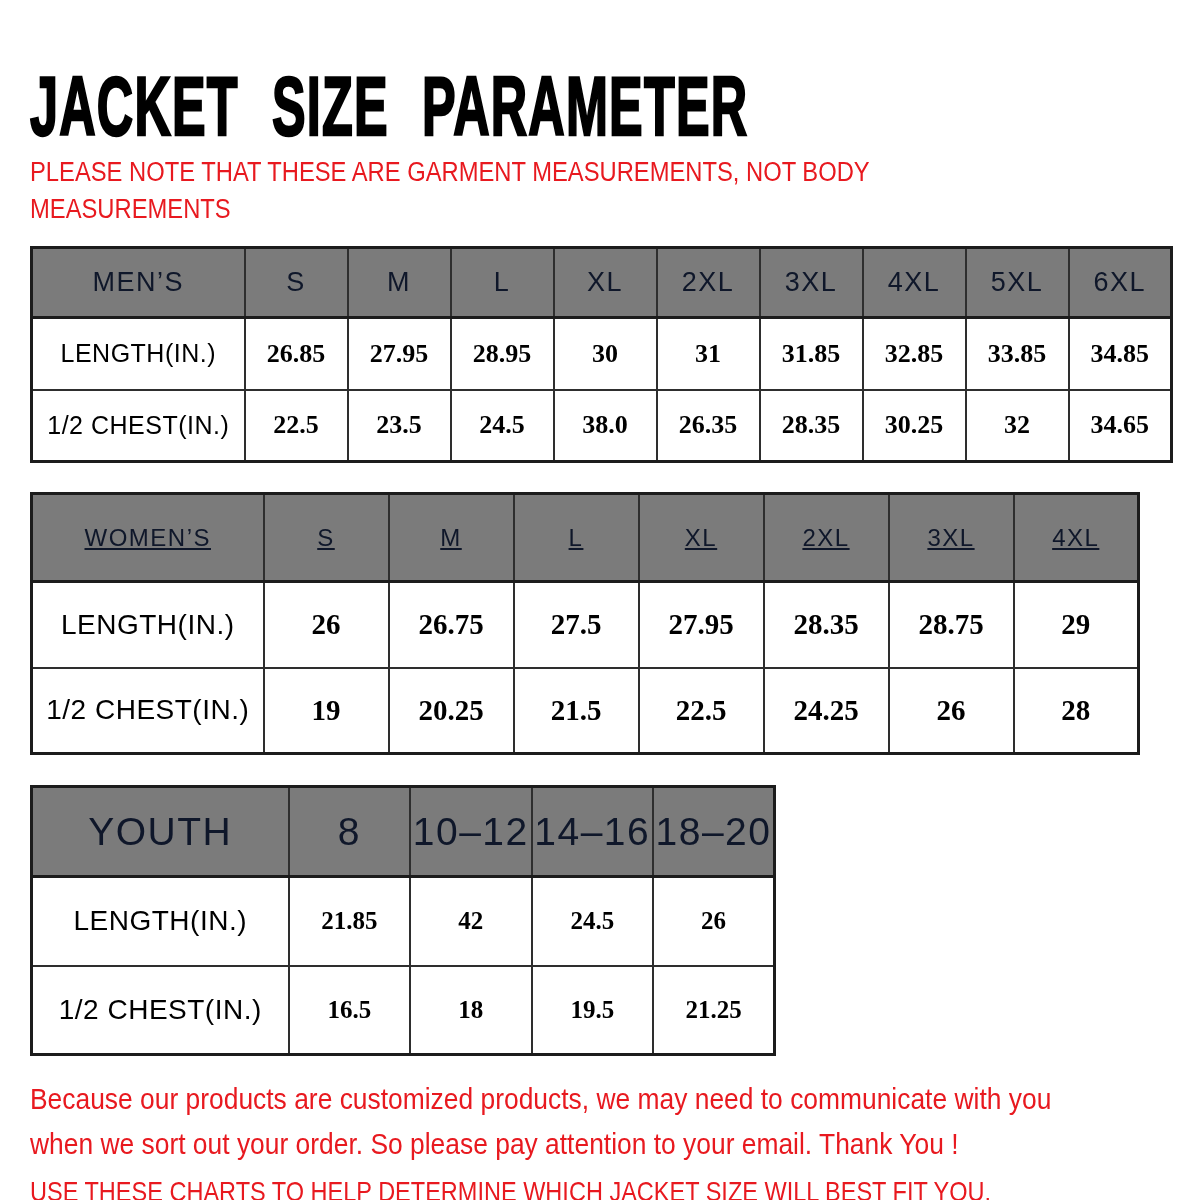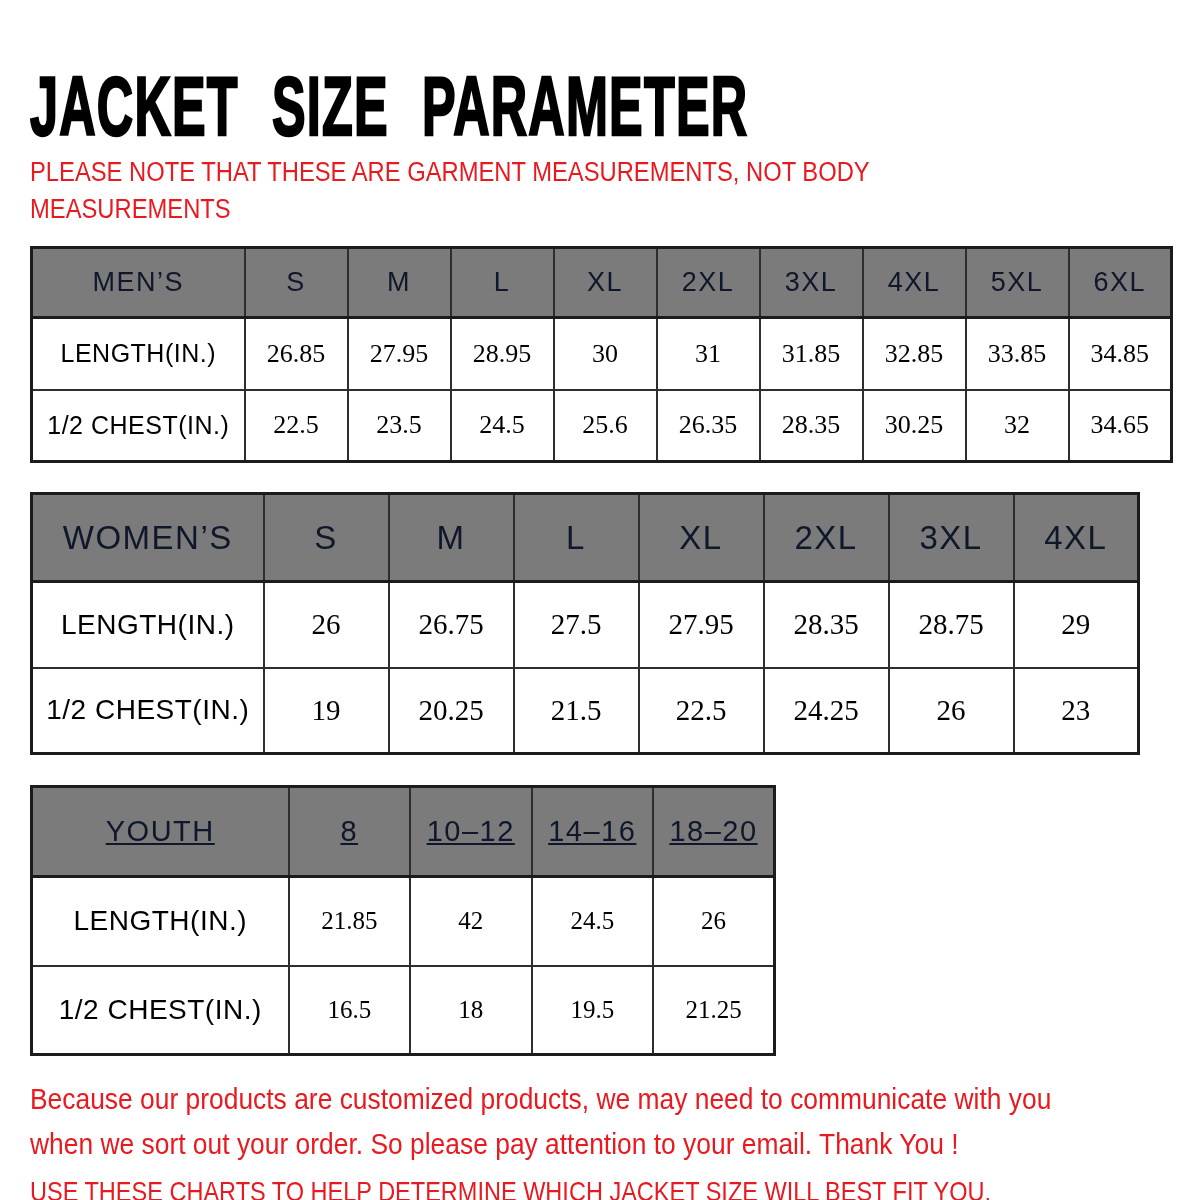--- a/index.html
+++ b/index.html
@@ -45,40 +45,41 @@
   }
   thead th{
     background:#7b7b7b;color:#0f172a;
     font-weight:400;letter-spacing:1.5px;
     border-bottom:3px solid #1c1c1c;
   }
   td.row-label{color:#000;letter-spacing:0.5px;}
   td.val{
     font-family:"Liberation Serif", serif;
     color:#000;
+    font-weight:bold;
   }
   
   .t-mens{width:1140px;}
   .t-mens thead tr{height:70px;}
   .t-mens tbody tr{height:72px;}
   .t-mens thead th{font-size:27px;}
   .t-mens td.row-label{font-size:25px;}
   .t-mens td.val{font-size:26px;}
   
   .t-womens{width:1107px;}
   .t-womens thead tr{height:88px;}
   .t-womens tbody tr{height:86px;}
-  .t-womens thead th{font-size:33px;}
+  .t-womens thead th{font-size:24px;text-decoration:underline;}
   .t-womens td.row-label{font-size:28px;}
   .t-womens td.val{font-size:29px;}
   
   .t-youth{width:743px;}
   .t-youth thead tr{height:90px;}
   .t-youth tbody tr{height:89px;}
-  .t-youth thead th{font-size:29px;text-decoration:underline;}
+  .t-youth thead th{font-size:39px;}
   .t-youth td.row-label{font-size:28px;}
   .t-youth td.val{font-size:25px;}
   
   #footer-para1{
     position:absolute;left:30px;top:1028px;
     color:#e8191f;font-size:30px;line-height:45px;
     transform:scaleX(0.88);transform-origin:0 0;
   }
   #footer-para1 .fline{white-space:nowrap;}
   #footer-para2{
@@ -139,21 +140,21 @@
             <td class="val">31.85</td>
             <td class="val">32.85</td>
             <td class="val">33.85</td>
             <td class="val">34.85</td>
           </tr>
           <tr>
             <td class="row-label">1/2 CHEST(IN.)</td>
             <td class="val">22.5</td>
             <td class="val">23.5</td>
             <td class="val">24.5</td>
-            <td class="val">25.6</td>
+            <td class="val">38.0</td>
             <td class="val">26.35</td>
             <td class="val">28.35</td>
             <td class="val">30.25</td>
             <td class="val">32</td>
             <td class="val">34.65</td>
           </tr>
         </tbody>
       </table>
     </div>
   <div id="womens-host" class="table-host">
@@ -192,21 +193,21 @@
             <td class="val">29</td>
           </tr>
           <tr>
             <td class="row-label">1/2 CHEST(IN.)</td>
             <td class="val">19</td>
             <td class="val">20.25</td>
             <td class="val">21.5</td>
             <td class="val">22.5</td>
             <td class="val">24.25</td>
             <td class="val">26</td>
-            <td class="val">23</td>
+            <td class="val">28</td>
           </tr>
         </tbody>
       </table>
     </div>
   <div id="youth-host" class="table-host">
       <table class="t-youth">
         <colgroup>
           <col style="width: 257px;">
           <col style="width: 121.5px;">
           <col style="width: 121.5px;">

